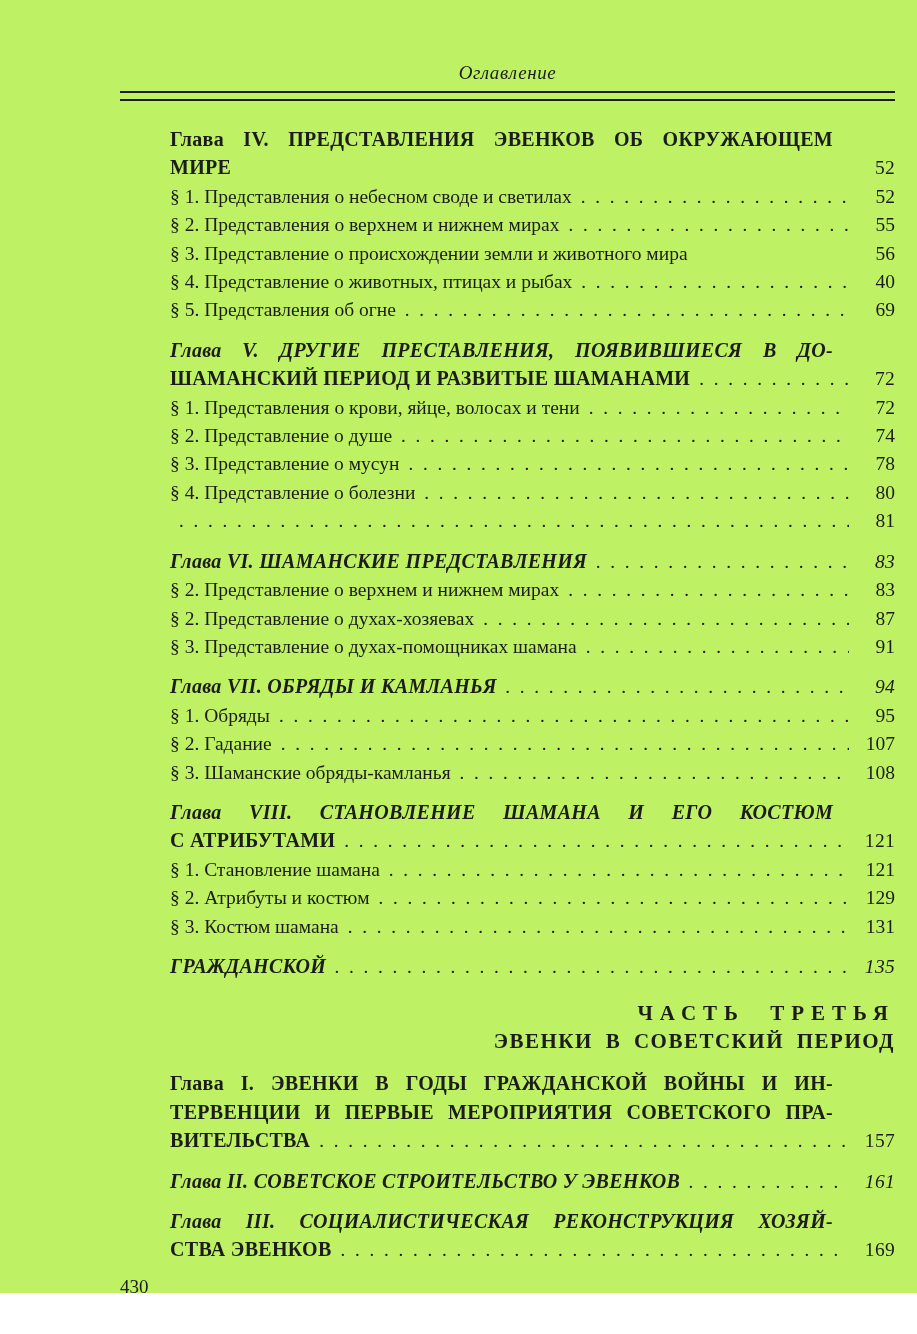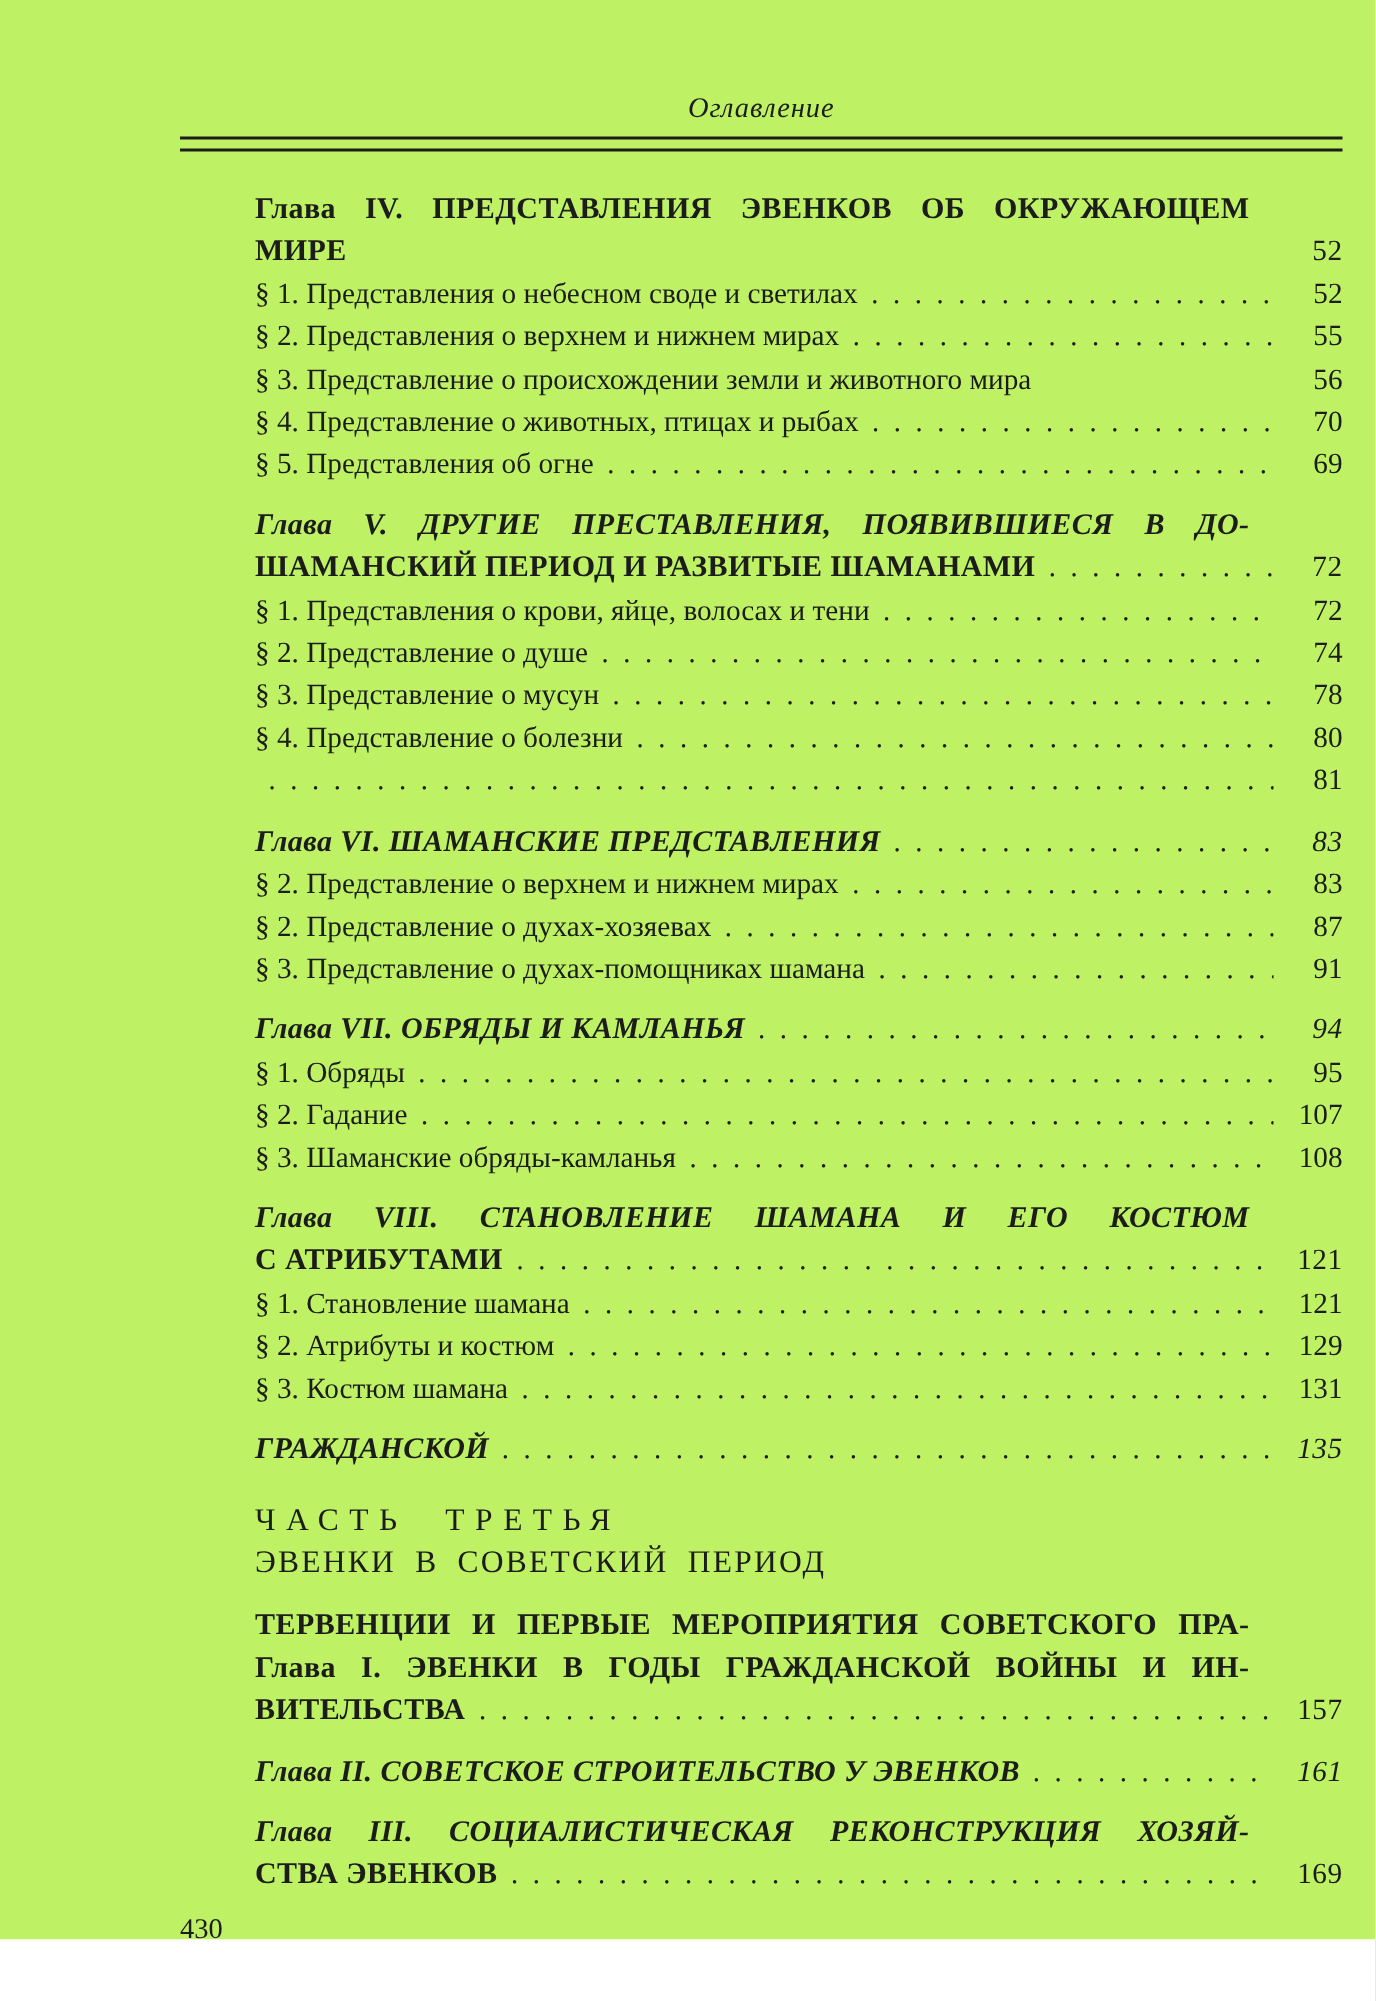--- a/index.html
+++ b/index.html
@@ -63,22 +63,22 @@
     min-width: 0;
   }
   .toc-page {
     min-width: 46px;
     text-align: right;
     font-weight: normal;
     font-size: 19.5px;
     flex: 0 0 auto;
   }
   .part-heading {
-    text-align: left;
-    font-weight: normal;
+    text-align: right;
+    font-weight: bold;
     margin-top: 18px;
     margin-bottom: 13px;
     margin-left: 50px;
   }
   .part-heading .ph-line1 {
     font-size: 21px;
     letter-spacing: 7px;
     word-spacing: 13px;
     line-height: 28px;
   }
@@ -124,21 +124,21 @@
           <span class="toc-page">55</span>
         </div>
         <div class="toc-row section">
           <span class="toc-text">§ 3. Представление о происхождении земли и животного мира</span>
           <span class="leader"></span>
           <span class="toc-page">56</span>
         </div>
         <div class="toc-row section">
           <span class="toc-text">§ 4. Представление о животных, птицах и рыбах</span>
           <span class="leader">. . . . . . . . . . . . . . . . . . . . . . . . . . . . . . . . . . . . . . . . . . . . . . . . . . . . . . . . . . . . </span>
-          <span class="toc-page">70</span>
+          <span class="toc-page">40</span>
         </div>
         <div class="toc-row section">
           <span class="toc-text">§ 5. Представления об огне</span>
           <span class="leader">. . . . . . . . . . . . . . . . . . . . . . . . . . . . . . . . . . . . . . . . . . . . . . . . . . . . . . . . . . . . </span>
           <span class="toc-page">69</span>
         </div>
         <div class="toc-row chapter justify space-before">
           <span class="toc-text">Глава V. ДРУГИЕ ПРЕСТАВЛЕНИЯ, ПОЯВИВШИЕСЯ В ДО-</span>
         </div>
         <div class="toc-row chapter">
@@ -240,24 +240,24 @@
         </div>
       </div>
 
     <div class="part-heading">
       <div class="ph-line1">ЧАСТЬ ТРЕТЬЯ</div>
       <div class="ph-line2">ЭВЕНКИ В СОВЕТСКИЙ ПЕРИОД</div>
     </div>
 
     <div class="toc" style="margin-top:0;" id="toc-part3">
         <div class="toc-row chapter justify">
+          <span class="toc-text">Глава I. ЭВЕНКИ В ГОДЫ ГРАЖДАНСКОЙ ВОЙНЫ И ИН-</span>
+        </div>
+        <div class="toc-row chapter justify">
           <span class="toc-text">ТЕРВЕНЦИИ И ПЕРВЫЕ МЕРОПРИЯТИЯ СОВЕТСКОГО ПРА-</span>
-        </div>
-        <div class="toc-row chapter justify">
-          <span class="toc-text">Глава I. ЭВЕНКИ В ГОДЫ ГРАЖДАНСКОЙ ВОЙНЫ И ИН-</span>
         </div>
         <div class="toc-row chapter">
           <span class="toc-text">ВИТЕЛЬСТВА</span>
           <span class="leader">. . . . . . . . . . . . . . . . . . . . . . . . . . . . . . . . . . . . . . . . . . . . . . . . . . . . . . . . . . . . </span>
           <span class="toc-page">157</span>
         </div>
         <div class="toc-row chapter space-before">
           <span class="toc-text">Глава II. СОВЕТСКОЕ СТРОИТЕЛЬСТВО У ЭВЕНКОВ</span>
           <span class="leader">. . . . . . . . . . . . . . . . . . . . . . . . . . . . . . . . . . . . . . . . . . . . . . . . . . . . . . . . . . . . </span>
           <span class="toc-page">161</span>

